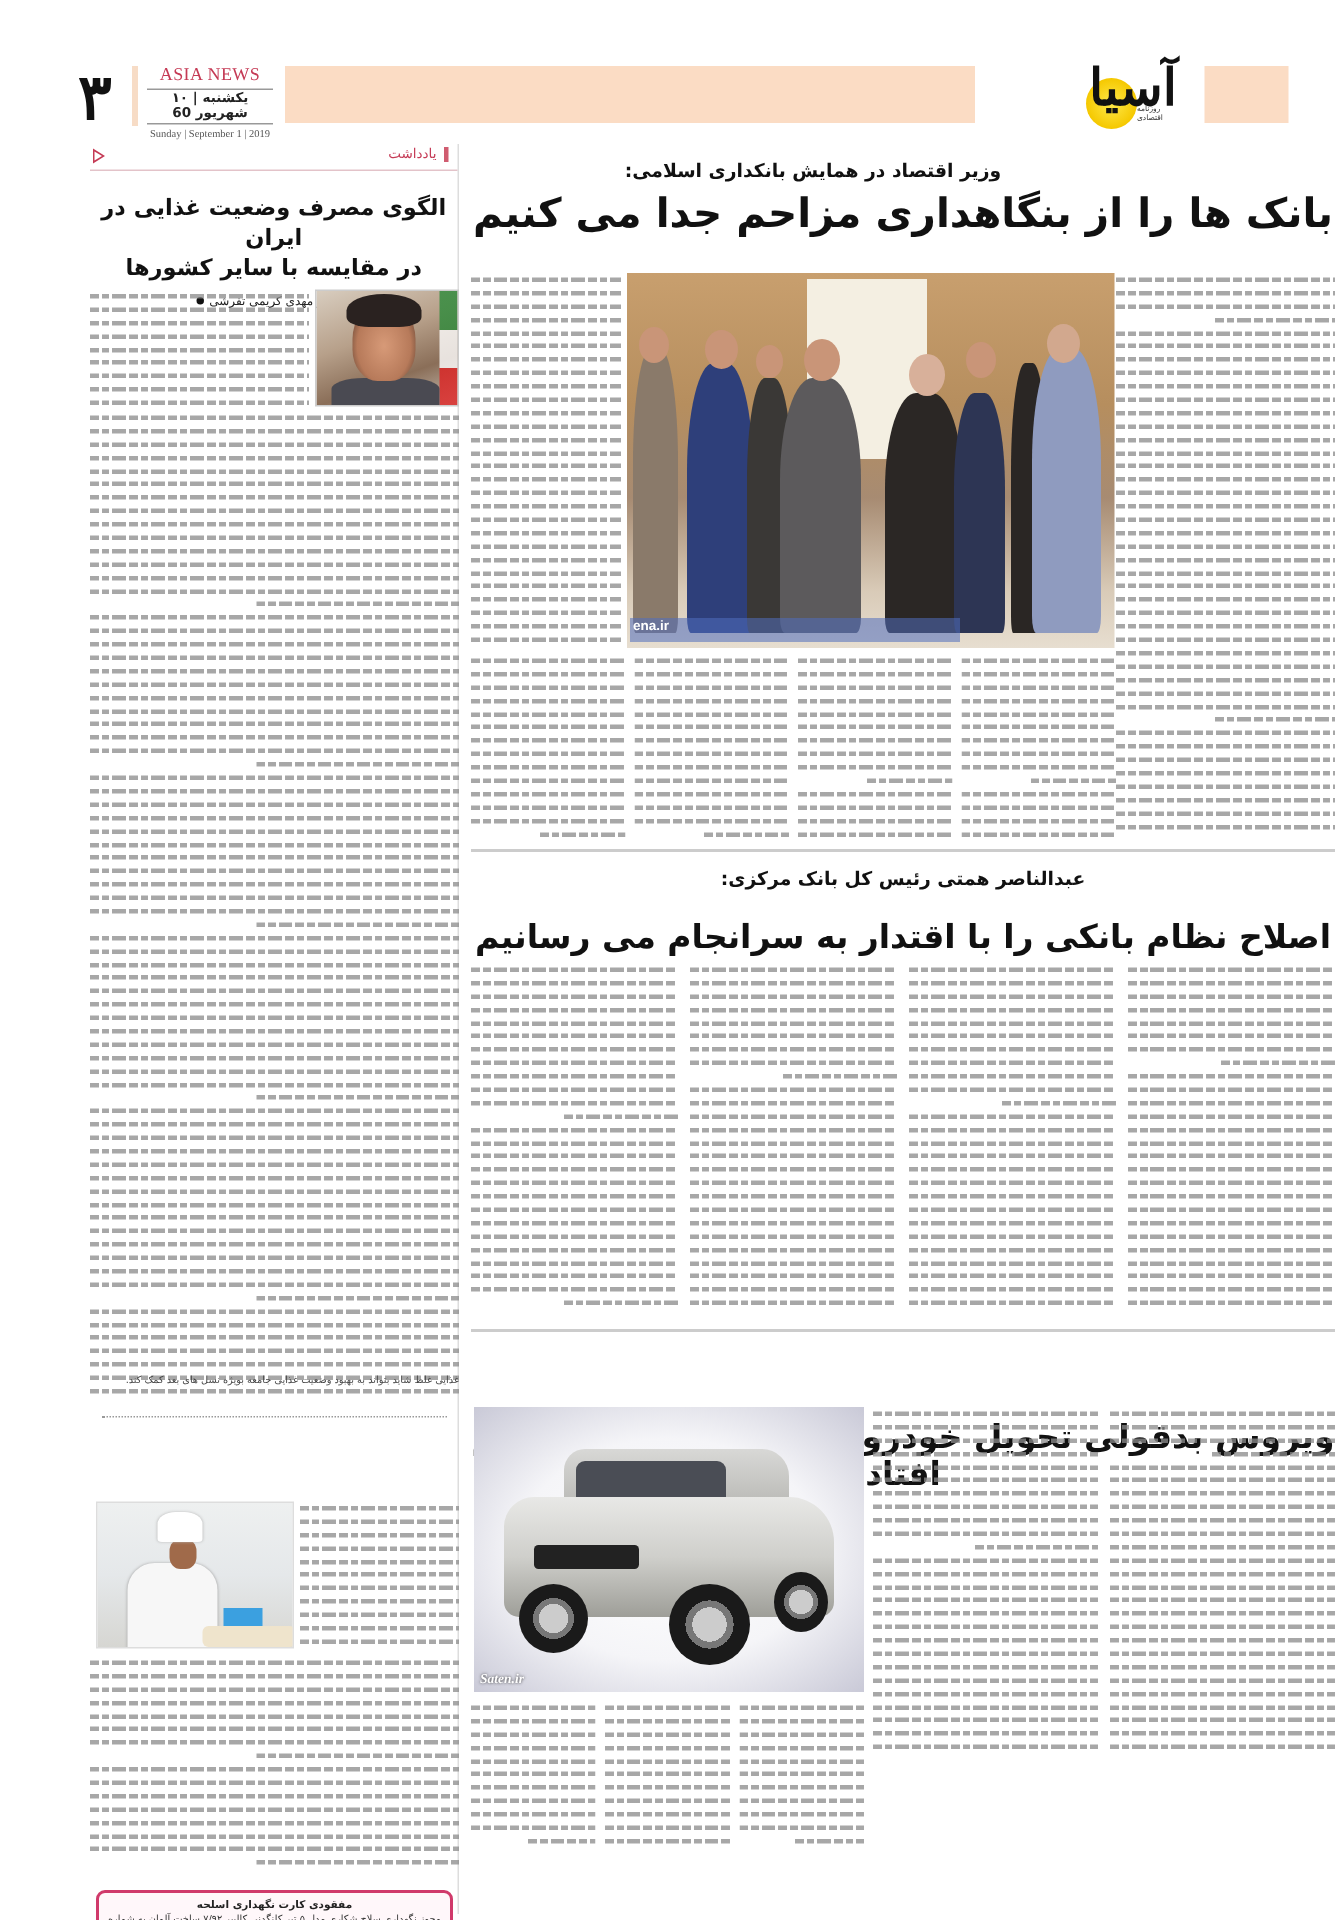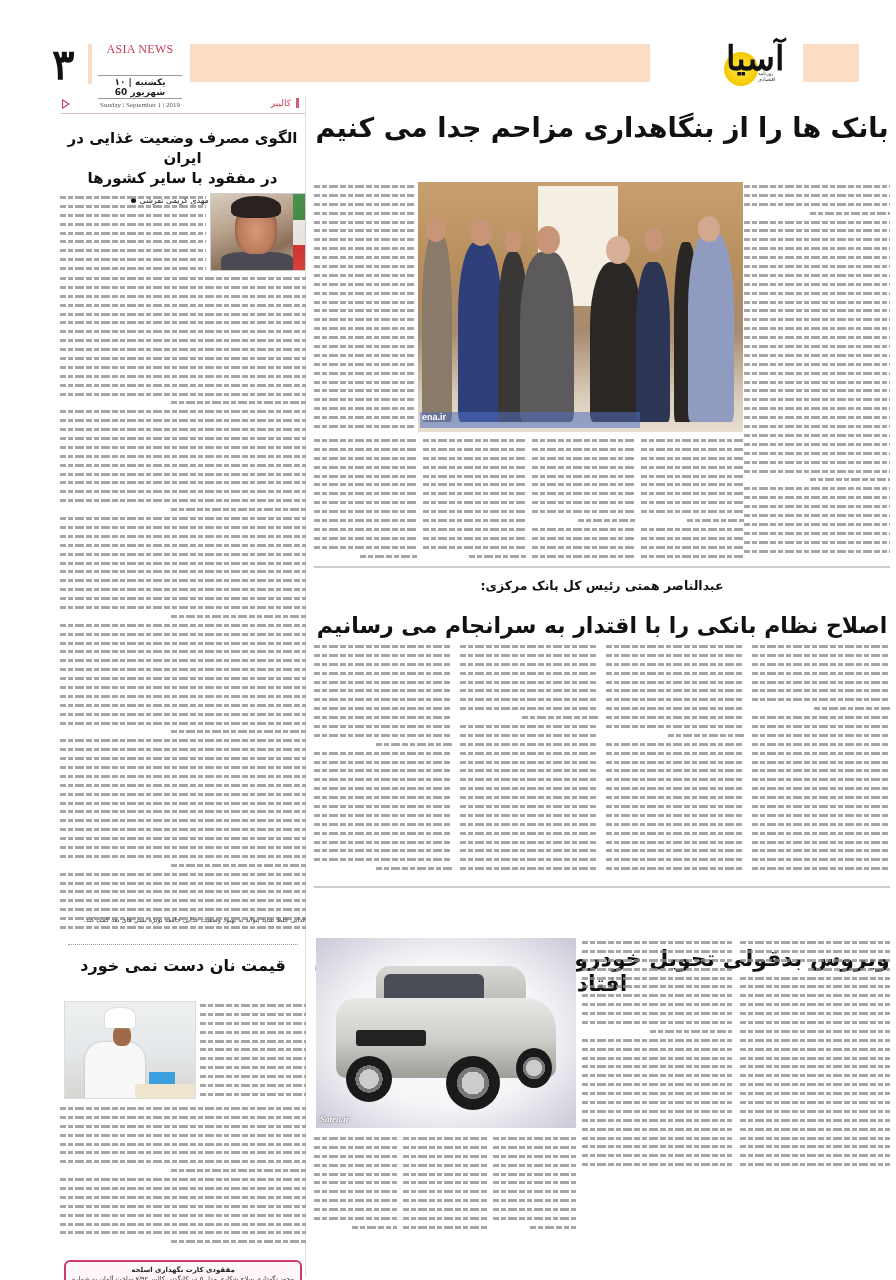--- a/index.html
+++ b/index.html
@@ -4,21 +4,21 @@
   <style>
     * { box-sizing: border-box; margin: 0; padding: 0; }
     html, body { width: 896px; height: 1280px; background: #fff; overflow: hidden; }
     body { font-family: "DejaVu Sans", sans-serif; color: #222; position: relative; }
 
     
     .masthead { position: absolute; top: 40px; left: 0; width: 896px; height: 50px; }
     .page-num { position: absolute; left: 52px; top: 0px; font-size: 42px; font-weight: bold; color: #111; font-family: "DejaVu Serif", serif; }
     .hdr-band-l { position: absolute; left: 88px; top: 4px; width: 4px; height: 40px; background: #f7dcc6; }
     .hdr-box { position: absolute; left: 98px; top: 2px; width: 84px; height: 44px; text-align: center; }
-    .hdr-asia { font-family: "Liberation Serif", serif; color: #c53a55; font-size: 12px; letter-spacing: 0.3px; border-bottom: 1px solid #999; padding-bottom: 18px; }
+    .hdr-asia { font-family: "Liberation Serif", serif; color: #c53a55; font-size: 12px; letter-spacing: 0.3px; border-bottom: 1px solid #999; padding-bottom: 2px; }
     .hdr-fa-date { font-size: 9px; font-weight: bold; direction: rtl; border-bottom: 1px solid #999; padding: 1px 0; }
     .hdr-en-date { font-family: "Liberation Serif", serif; font-size: 7px; color: #555; padding-top: 2px; }
     .hdr-band-c { position: absolute; left: 190px; top: 4px; width: 460px; height: 38px; background: #fbdcc4; }
     .hdr-band-r { position: absolute; left: 803px; top: 4px; width: 56px; height: 38px; background: #fbdcc4; }
     .logo { position: absolute; left: 718px; top: 0px; width: 70px; height: 46px; }
     .logo-sun { position: absolute; left: 6px; top: 12px; width: 34px; height: 34px; border-radius: 50%; background: radial-gradient(circle at 50% 50%, #ffe94a, #f5c800 70%, #f9e88a); }
     .logo-text { position: absolute; left: 8px; top: -2px; font-size: 34px; font-weight: bold; color: #111; direction: rtl; font-family: "DejaVu Serif", serif; }
     .logo-sub { position: absolute; left: 40px; top: 30px; font-size: 5px; color: #333; }
 
     
@@ -111,25 +111,25 @@
     <div class="logo-sun"></div>
     <div class="logo-text">آسیا</div>
     <div class="logo-sub">روزنامه اقتصادی</div>
   </div>
   <div class="hdr-band-r"></div>
 </div>
 
 <div class="leftcol">
   <div class="note-bar">
     <span class="note-tri"></span>
-    <span class="note-label">کالیبر</span>
+    <span class="note-label">یادداشت</span>
   </div>
   <div class="op-title">
     <div>الگوی مصرف وضعیت غذایی در ایران</div>
-    <div>در مفقود با سایر کشورها</div>
+    <div>در مقایسه با سایر کشورها</div>
   </div>
   <div class="op-author">
     <span class="dot"></span><span>دکتر مهدی کریمی تفرشی</span><span class="dot"></span>
   </div>
 
   <div class="op-photo">
     <div class="flag"></div>
     <div class="shirt"></div>
     <div class="face"></div>
     <div class="hair"></div>
@@ -219,21 +219,20 @@
       <span class="ln"></span>
     <span class="ln"></span>
       <span class="ln"></span>
       <span class="ln"></span>
       <span class="ln"></span>
       <span class="ln"></span>
   </div>
   <div style="position:absolute;left:0;top:820px;width:246px;font-size:6.5px;line-height:9px;direction:rtl;text-align:justify;color:#444;">غذایی غلط شاید بتواند به بهبود وضعیت غذایی جامعه بویژه نسل های بعد کمک کند.</div>
   <div class="sep-dots"></div>
 
-  <div class="bread-title">قیمت نان دست نمی خورد</div>
   <div class="bread-photo">
     <div class="chef-body"></div>
     <div class="chef-face"></div>
     <div class="chef-hat"></div>
     <div class="bucket"></div>
     <div class="dough"></div>
   </div>
   <div class="fill-text bread-text-a">
     <span class="ln"></span>
       <span class="ln"></span>
@@ -267,20 +266,21 @@
   </div>
 
   <div class="notice">
     <div class="notice-title">مفقودی کارت نگهداری اسلحه</div>
     <div class="notice-body">مجوز نگهداری سلاح شکاری مدل ۵ تیر کلنگدنی کالیبر ۷/۹۲ ساخت آلمان به شماره سلاح ۳/۸۵/۲۳۱ متعلق به آقای رحمان سیاه پوش مفقود و فاقد اعتبار می‌باشد.</div>
 
   </div>
 </div>
 
 <div class="article a1" style="height:460px;">
+  <div class="kicker">وزیر اقتصاد در همایش بانکداری اسلامی:</div>
   <div class="headline">بانک ها را از بنگاهداری مزاحم جدا می کنیم</div>
 
   <div class="fill-text a1-col-left">
     <span class="ln"></span>
       <span class="ln"></span>
       <span class="ln"></span>
       <span class="ln"></span>
       <span class="ln"></span>
       <span class="ln"></span>
       <span class="ln"></span>

